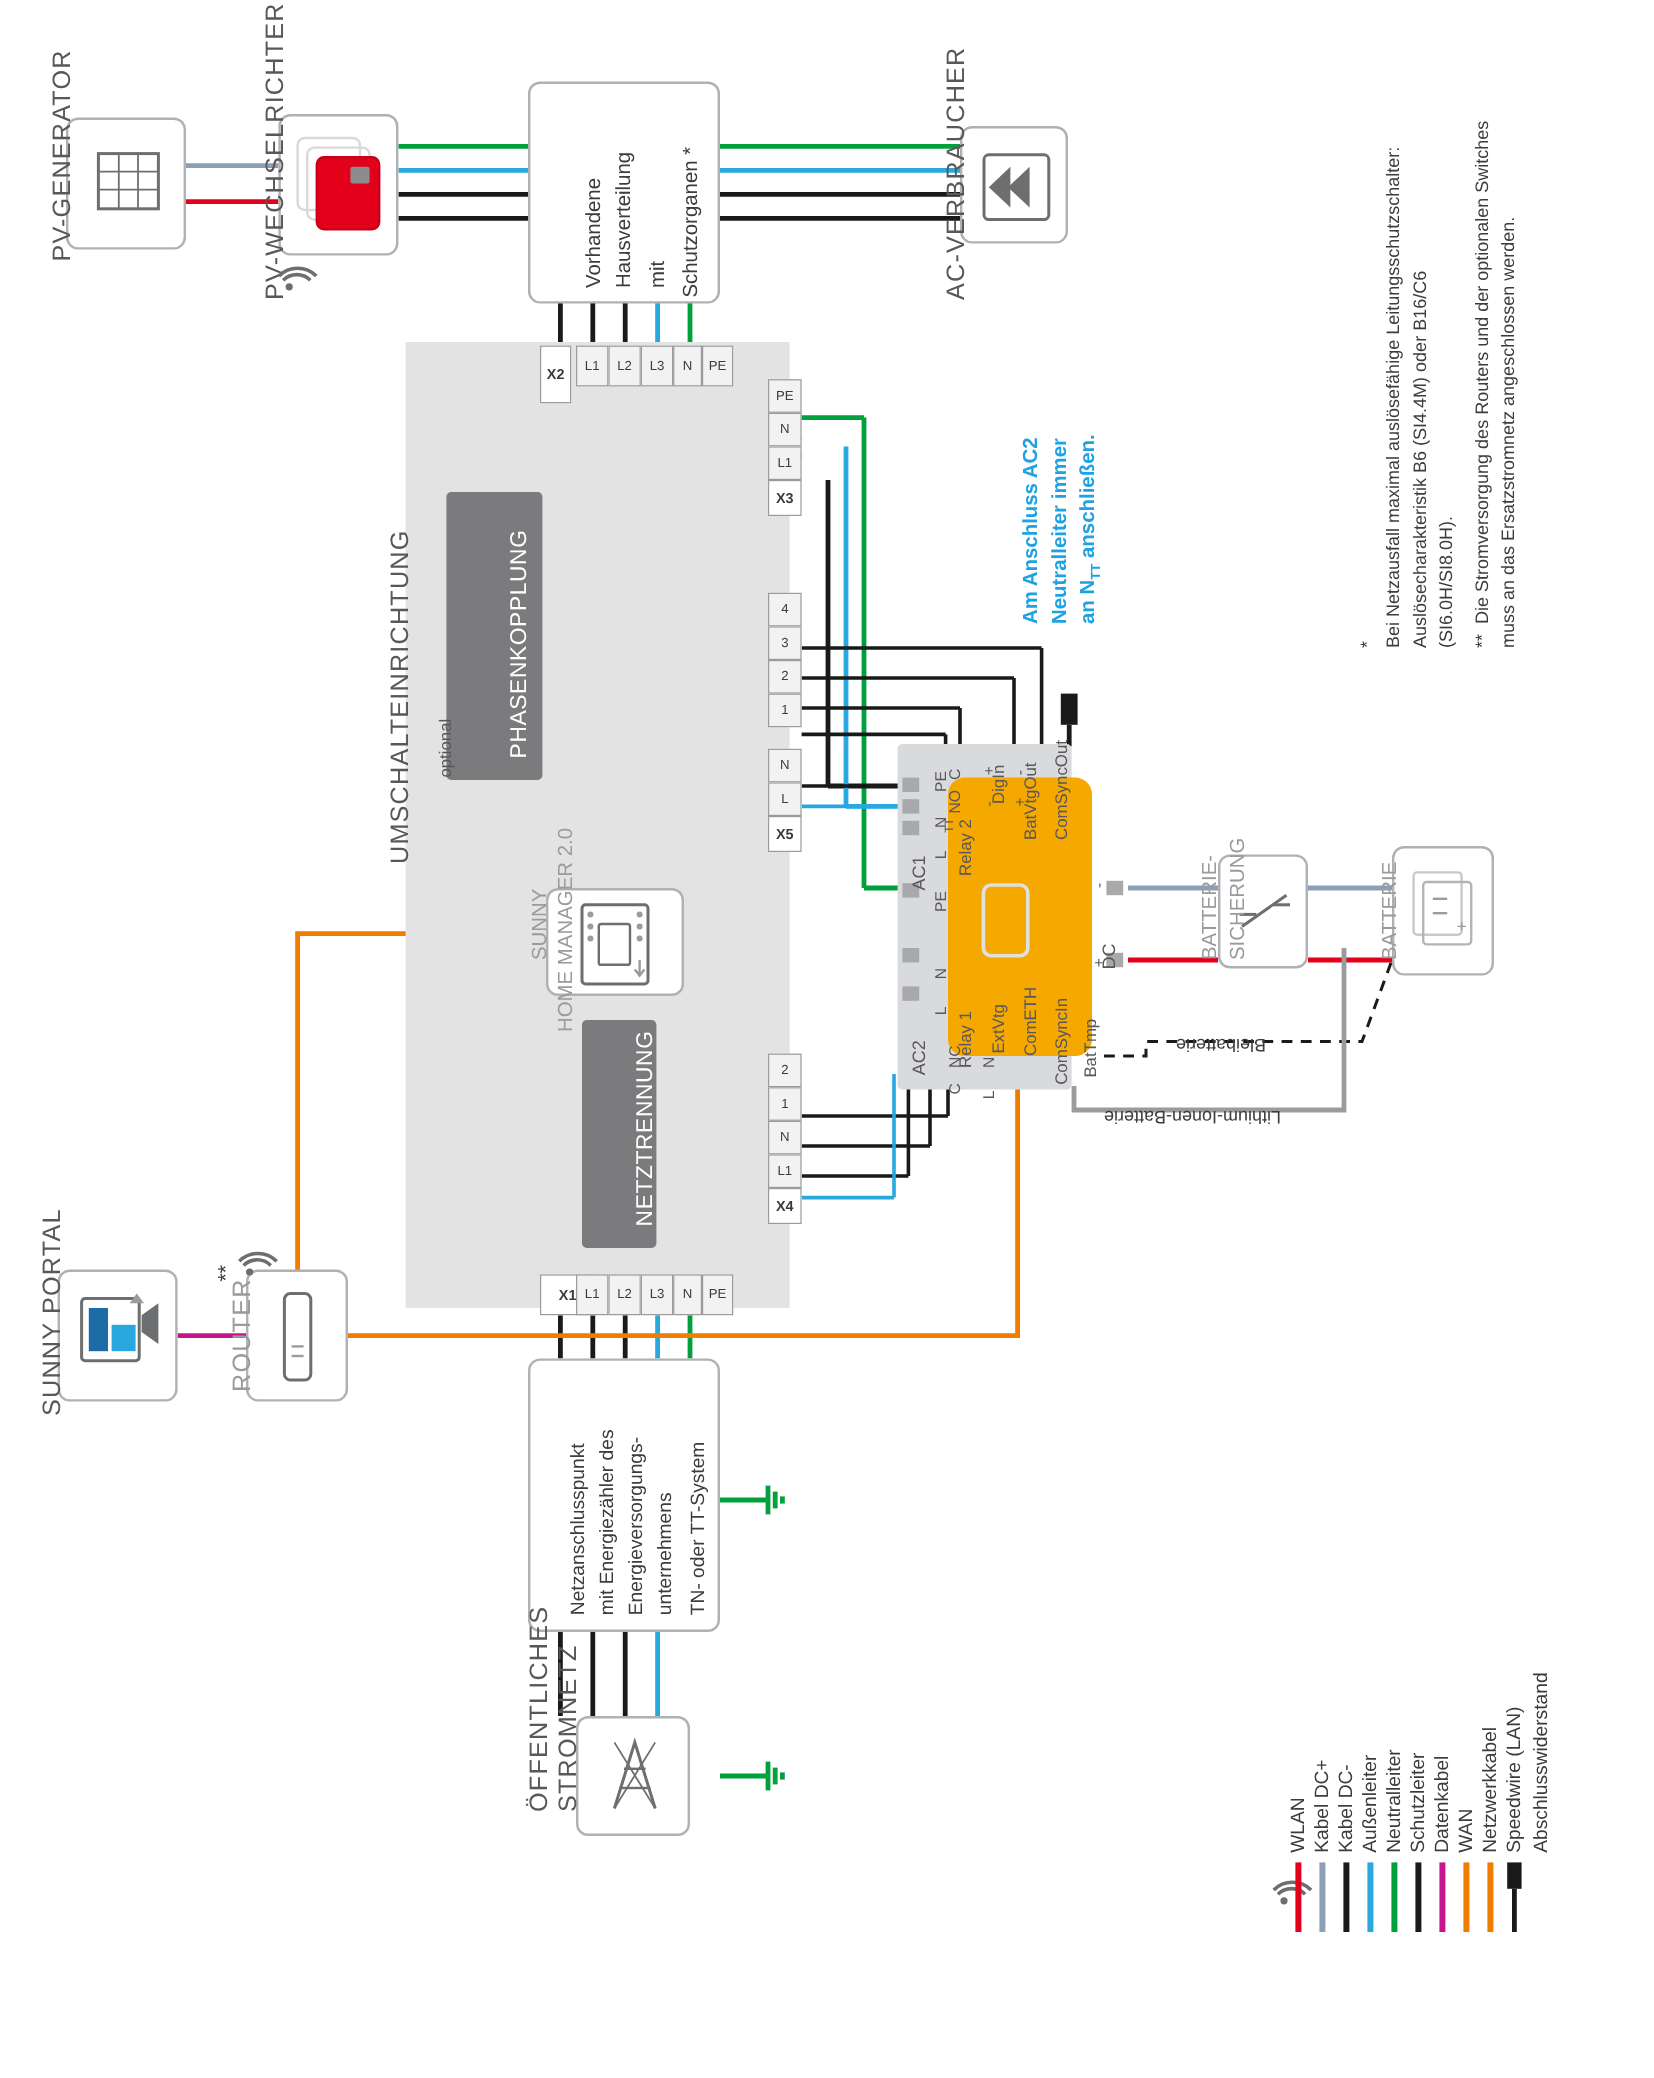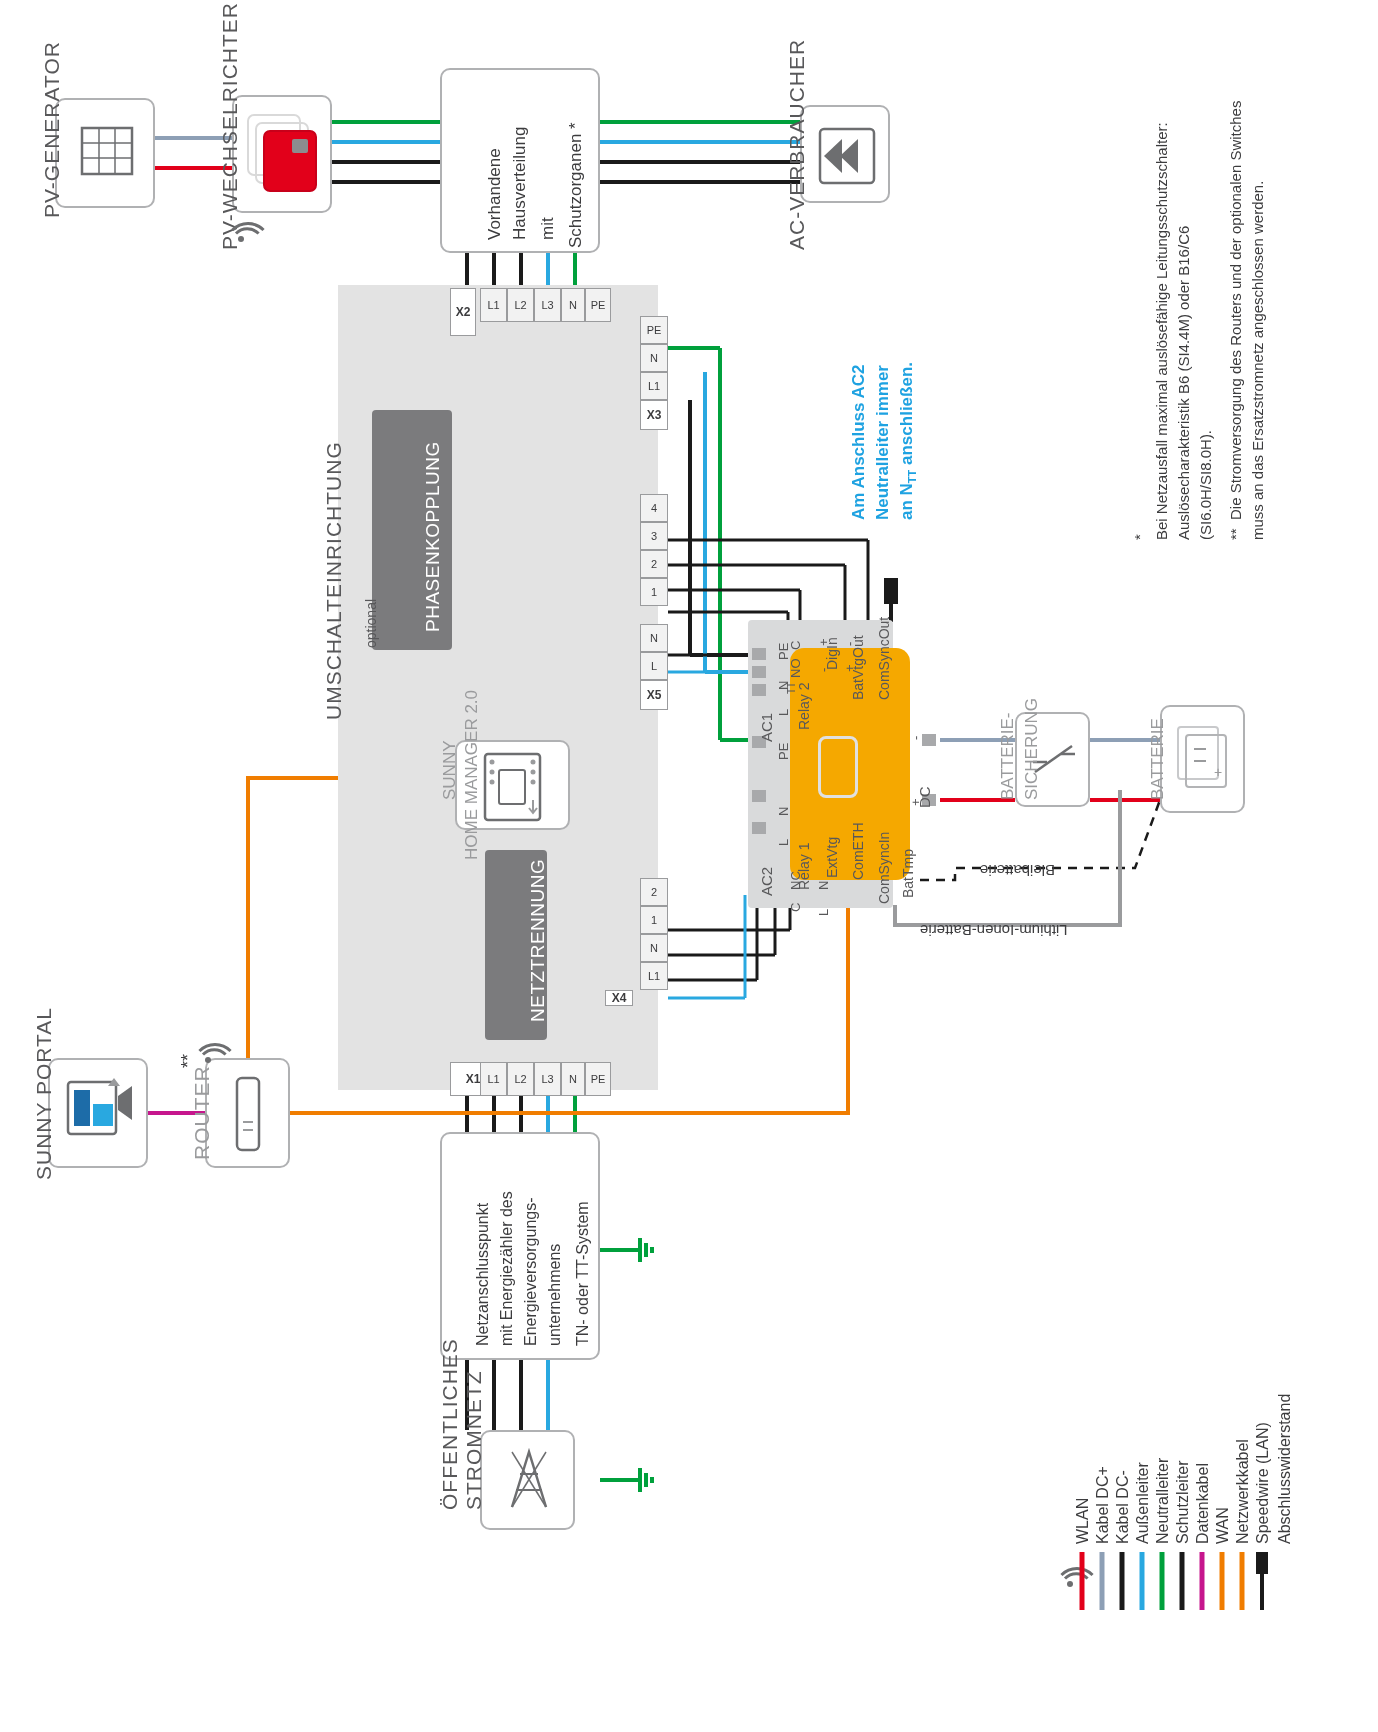--- a/index.html
+++ b/index.html
@@ -272,21 +272,21 @@
   <div class="term" style="left:640px;top:316px;width:28px;height:28px;">PE</div>
 
   <div class="termtag" style="left:640px;top:680px;width:28px;height:30px;">X5</div>
   <div class="term" style="left:640px;top:652px;width:28px;height:28px;">L</div>
   <div class="term" style="left:640px;top:624px;width:28px;height:28px;">N</div>
   <div class="term" style="left:640px;top:578px;width:28px;height:28px;">1</div>
   <div class="term" style="left:640px;top:550px;width:28px;height:28px;">2</div>
   <div class="term" style="left:640px;top:522px;width:28px;height:28px;">3</div>
   <div class="term" style="left:640px;top:494px;width:28px;height:28px;">4</div>
 
-  <div class="termtag" style="left:605px;top:990px;width:28px;height:16px;">X4</div>
+  <div class="termtag" style="left:640px;top:990px;width:28px;height:30px;">X4</div>
   <div class="term" style="left:640px;top:962px;width:28px;height:28px;">L1</div>
   <div class="term" style="left:640px;top:934px;width:28px;height:28px;">N</div>
   <div class="term" style="left:640px;top:906px;width:28px;height:28px;">1</div>
   <div class="term" style="left:640px;top:878px;width:28px;height:28px;">2</div>
 
   <div class="termtag" style="left:450px;top:1062px;width:46px;height:34px;">X1</div>
   <div class="term" style="left:480px;top:1062px;width:27px;height:34px;">L1</div>
   <div class="term" style="left:507px;top:1062px;width:27px;height:34px;">L2</div>
   <div class="term" style="left:534px;top:1062px;width:27px;height:34px;">L3</div>
   <div class="term" style="left:561px;top:1062px;width:24px;height:34px;">N</div>

